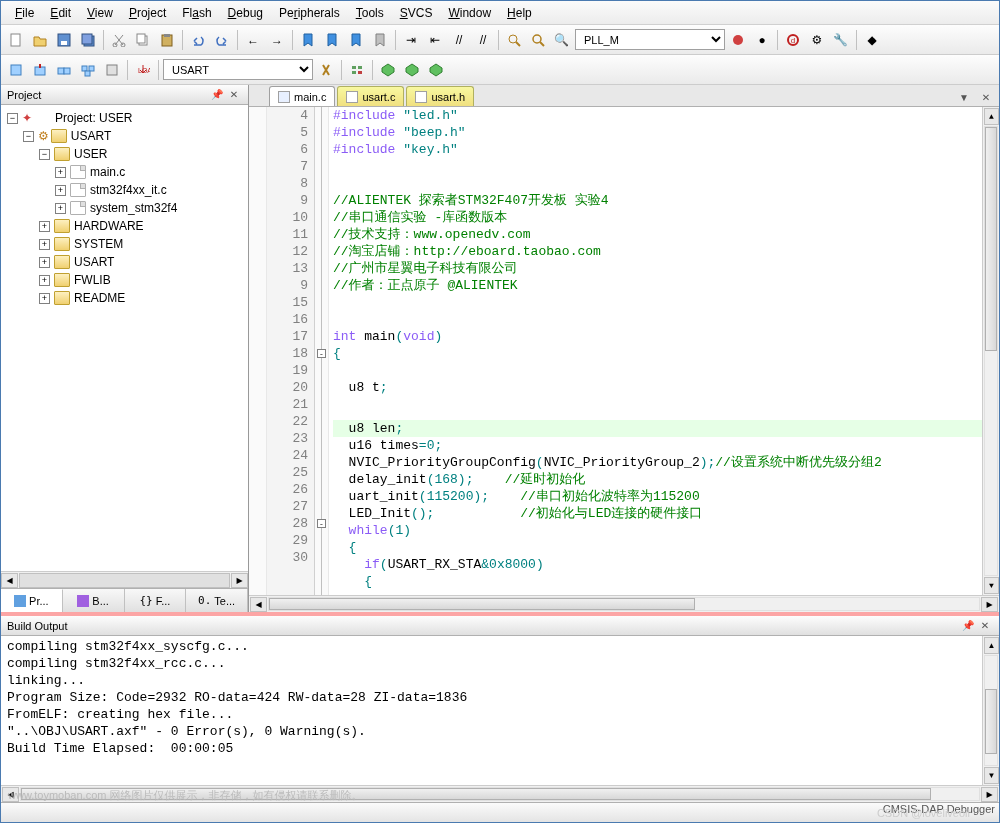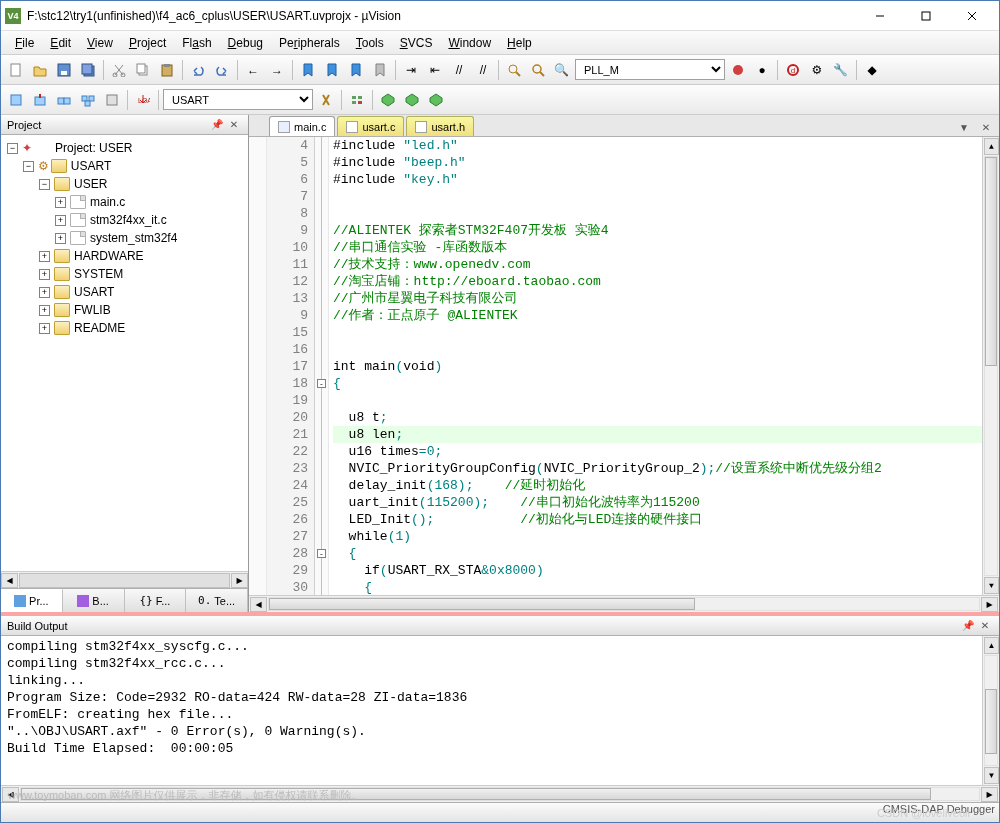--- a/index.html
+++ b/index.html
@@ -48,22 +48,22 @@
 .tabbar .spacer { flex: 1; }
 .tabbar .tbtn { width: 18px; height: 18px; display: flex; align-items: center; justify-content: center; cursor: pointer; font-size: 10px; margin-right: 4px; color: #555; }
 .code-wrap { flex: 1; display: flex; overflow: hidden; background: #fff; font-family: "Courier New", monospace; font-size: 13px; line-height: 17px; }
 .margin-col { width: 18px; background: #fafafa; border-right: 1px solid #e8e8e8; }
 .gutter { width: 48px; background: #f4f4f4; color: #808080; text-align: right; padding-right: 6px; border-right: 1px solid #d0d0d0; }
 .fold-col { width: 14px; background: #fafafa; border-right: 1px solid #e8e8e8; position: relative; }
 .fold-line { position: absolute; left: 6px; top: 0; bottom: 0; width: 1px; background: #c0c0c0; }
 .fold-box { width: 9px; height: 9px; border: 1px solid #808080; background: #fff; font-size: 8px; line-height: 7px; text-align: center; position: absolute; left: 2px; }
 .code { flex: 1; overflow: hidden; white-space: pre; padding-left: 4px; }
 .code-line { height: 17px; }
-.hl-line { background: #e6ffe6; }
-.kw { color: #000000; }
+.hl-line { background: #e6ffe6; margin-top: 24px; }
+.kw { color: #8b5cf6; }
 .str { color: #008080; }
 .cmt { color: #008000; }
 .num { color: #008080; }
 .op { color: #008080; }
 .id { color: #000; }
 .hscroll { height: 17px; background: #f0f0f0; border-top: 1px solid #ccc; display: flex; }
 .hscroll .arrow { width: 17px; height: 15px; background: #e8e8e8; border: 1px solid #c0c0c0; display:flex; align-items:center; justify-content:center; font-size:8px; margin:1px; }
 .hscroll .track { flex: 1; background: #f0f0f0; margin:1px 0; border:1px solid #e0e0e0; position:relative; }
 .hscroll .track .thumb { position:absolute; left:0; top:0; bottom:0; width:60%; background: linear-gradient(#f0f0f0,#d8d8d8); border:1px solid #b0b0b0; }
 .vscroll { width: 17px; background: #f0f0f0; border-left: 1px solid #ccc; display: flex; flex-direction: column; }
@@ -75,42 +75,20 @@
 .statusbar { height: 20px; background: linear-gradient(#fbfbfb, #e4e4e4); border-top: 1px solid #b0b0b0; display: flex; align-items: flex-start; padding: 0 4px; font-size: 11px; color: #666; }
 .statusbar .status-right { margin-left: auto; color: #555; font-size: 11px; }
 .watermark { position: absolute; bottom: 20px; left: 8px; font-size: 11px; color: #bbb; }
 .watermark2 { position: absolute; bottom: 4px; right: 30px; font-size: 11px; color: #ccc; }
 </style>
 </head>
 <body>
 
 <div class="window">
 
-  <div class="titlebar">
-    <div class="app-icon">V4</div>
-    <div class="title-text">F:\stc12\try1(unfinished)\f4_ac6_cplus\USER\USART.uvprojx - µVision</div>
-    <div class="win-btns">
-      <div class="win-btn">
-          <svg viewBox="0 0 10 10">
-            <line x1="1" y1="5" x2="9" y2="5" stroke="#000" stroke-width="1"></line>
-          </svg>
-        </div>
-      <div class="win-btn">
-          <svg viewBox="0 0 10 10">
-            <rect x="1" y="1" width="8" height="8" fill="none" stroke="#000" stroke-width="1"></rect>
-          </svg>
-        </div>
-      <div class="win-btn">
-          <svg viewBox="0 0 10 10">
-            <line x1="1" y1="1" x2="9" y2="9" stroke="#000"></line>
-            <line x1="9" y1="1" x2="1" y2="9" stroke="#000"></line>
-          </svg>
-        </div>
-    </div>
-  </div>
 
   <div class="menubar">
     <div class="menu-item"><span class="ul">F</span>ile</div>
     <div class="menu-item"><span class="ul">E</span>dit</div>
     <div class="menu-item"><span class="ul">V</span>iew</div>
     <div class="menu-item"><span class="ul">P</span>roject</div>
     <div class="menu-item">Fl<span class="ul">a</span>sh</div>
     <div class="menu-item"><span class="ul">D</span>ebug</div>
     <div class="menu-item">Pe<span class="ul">r</span>ipherals</div>
     <div class="menu-item"><span class="ul">T</span>ools</div>

